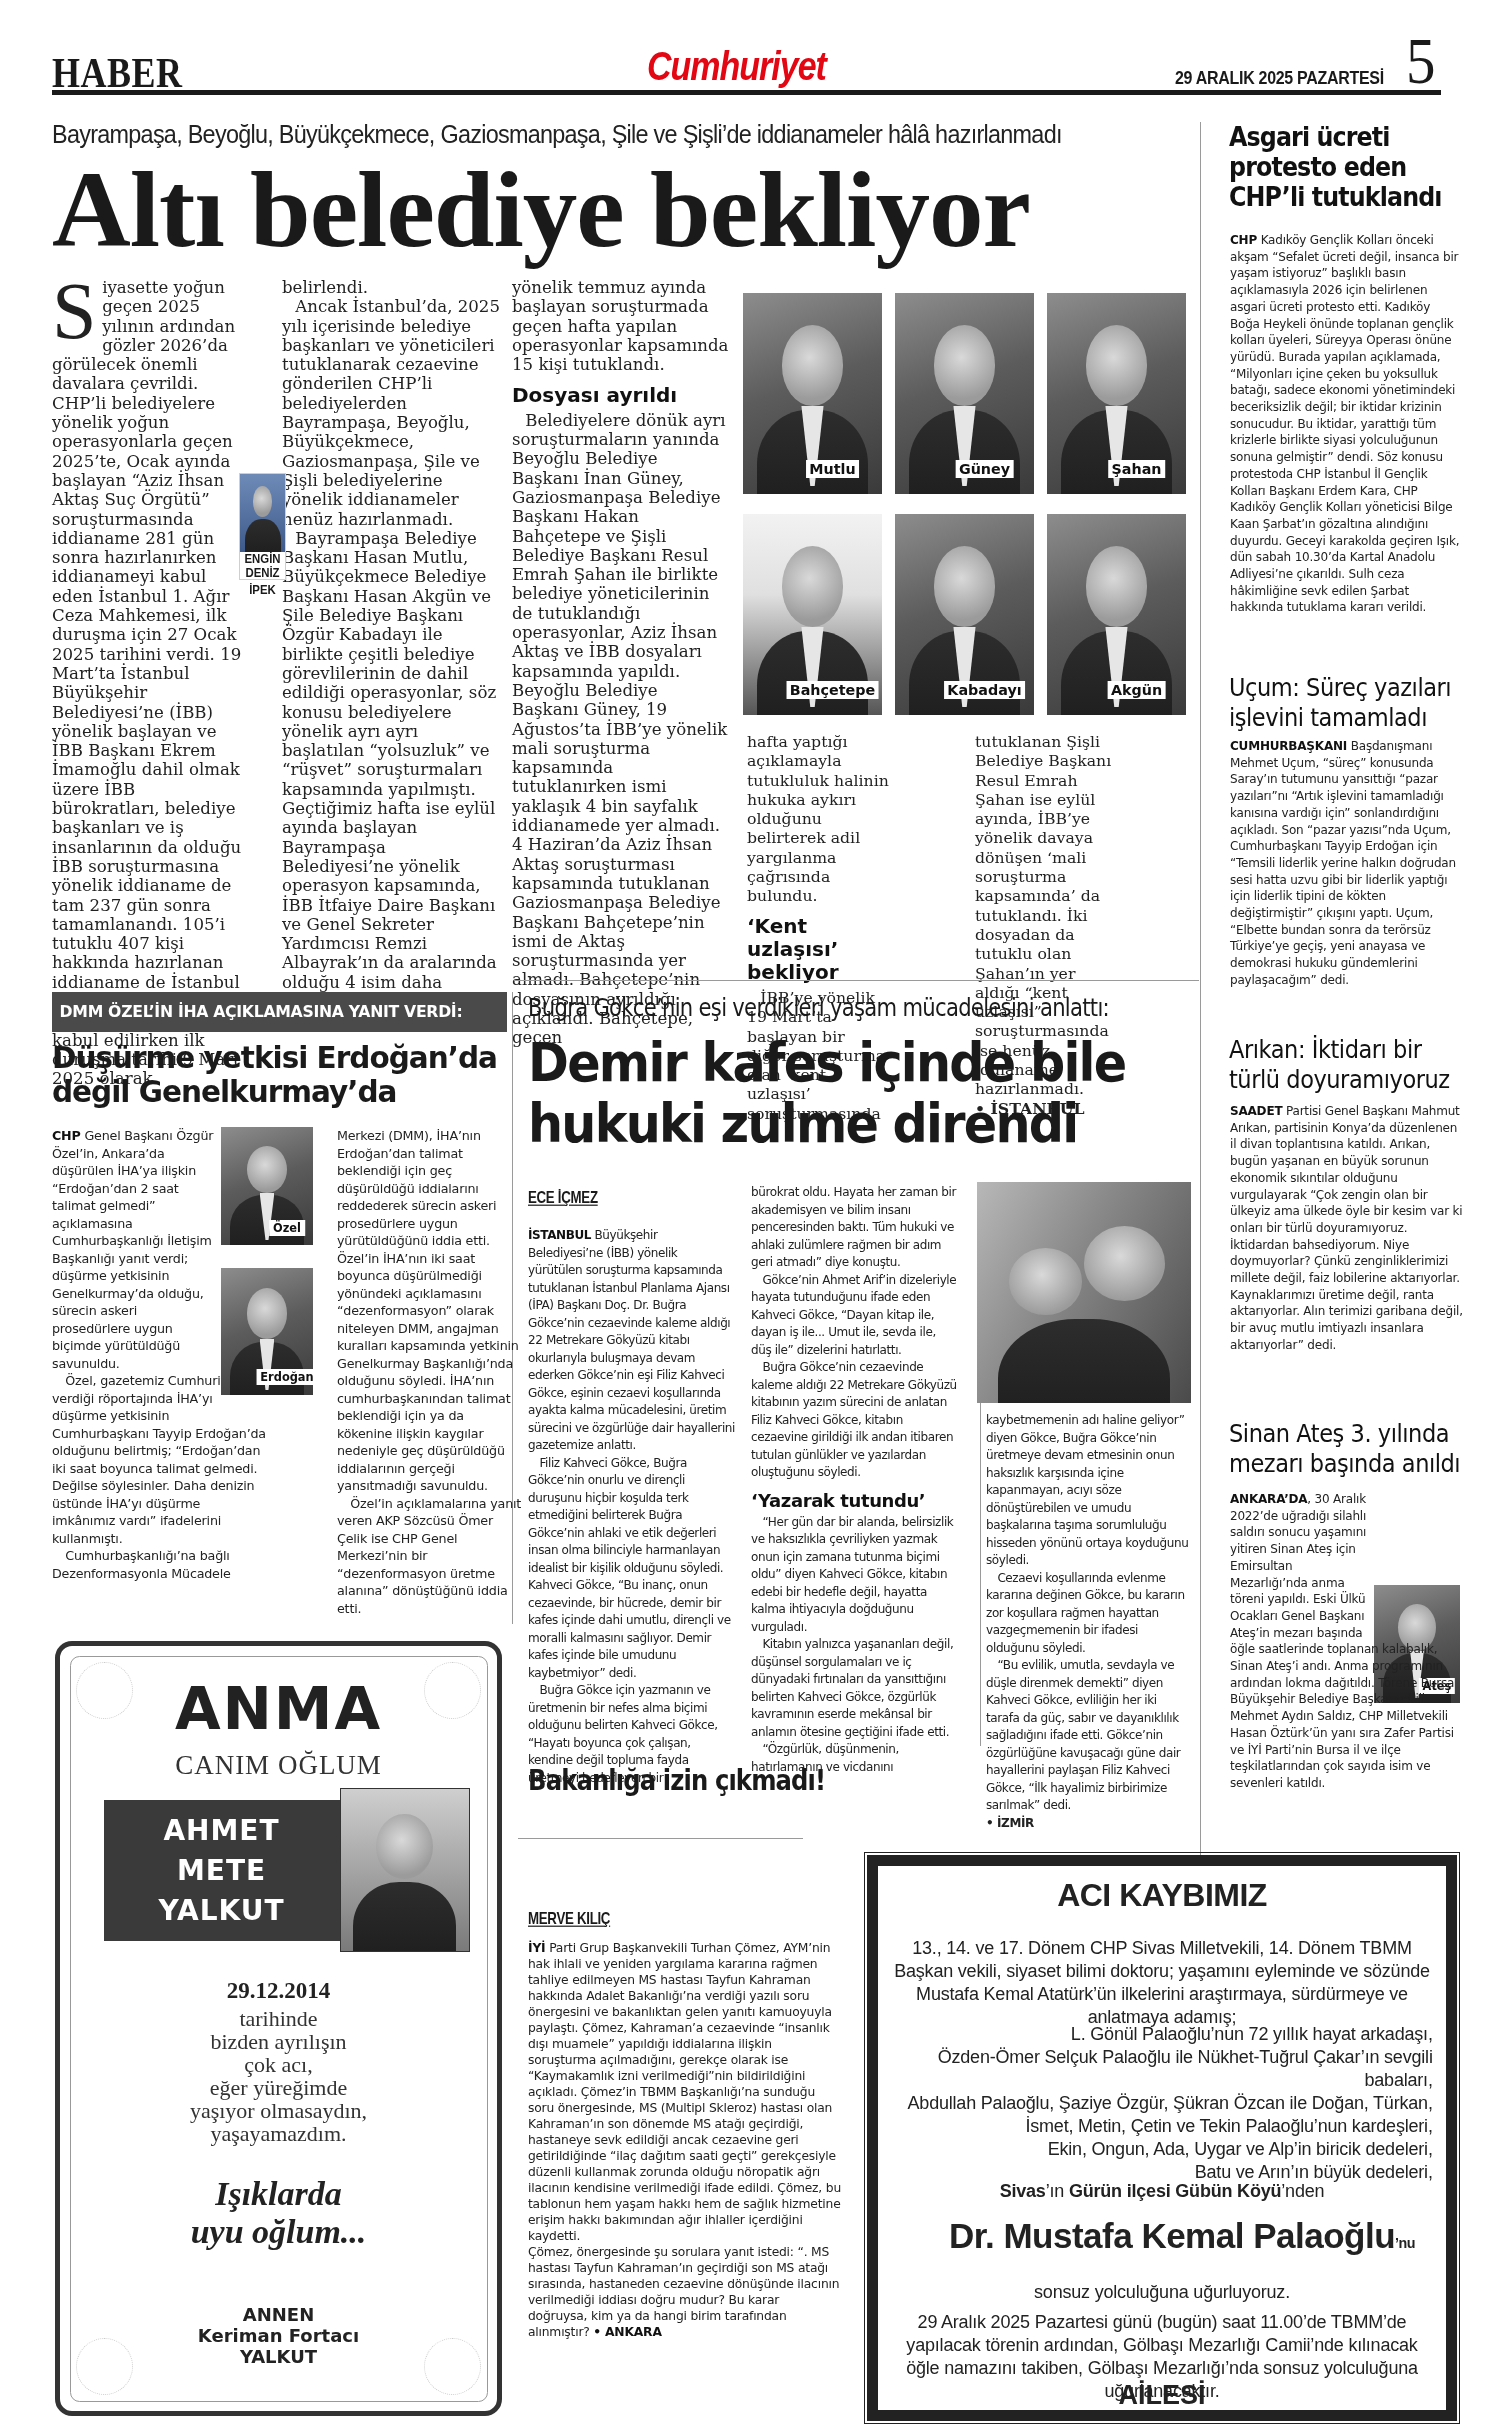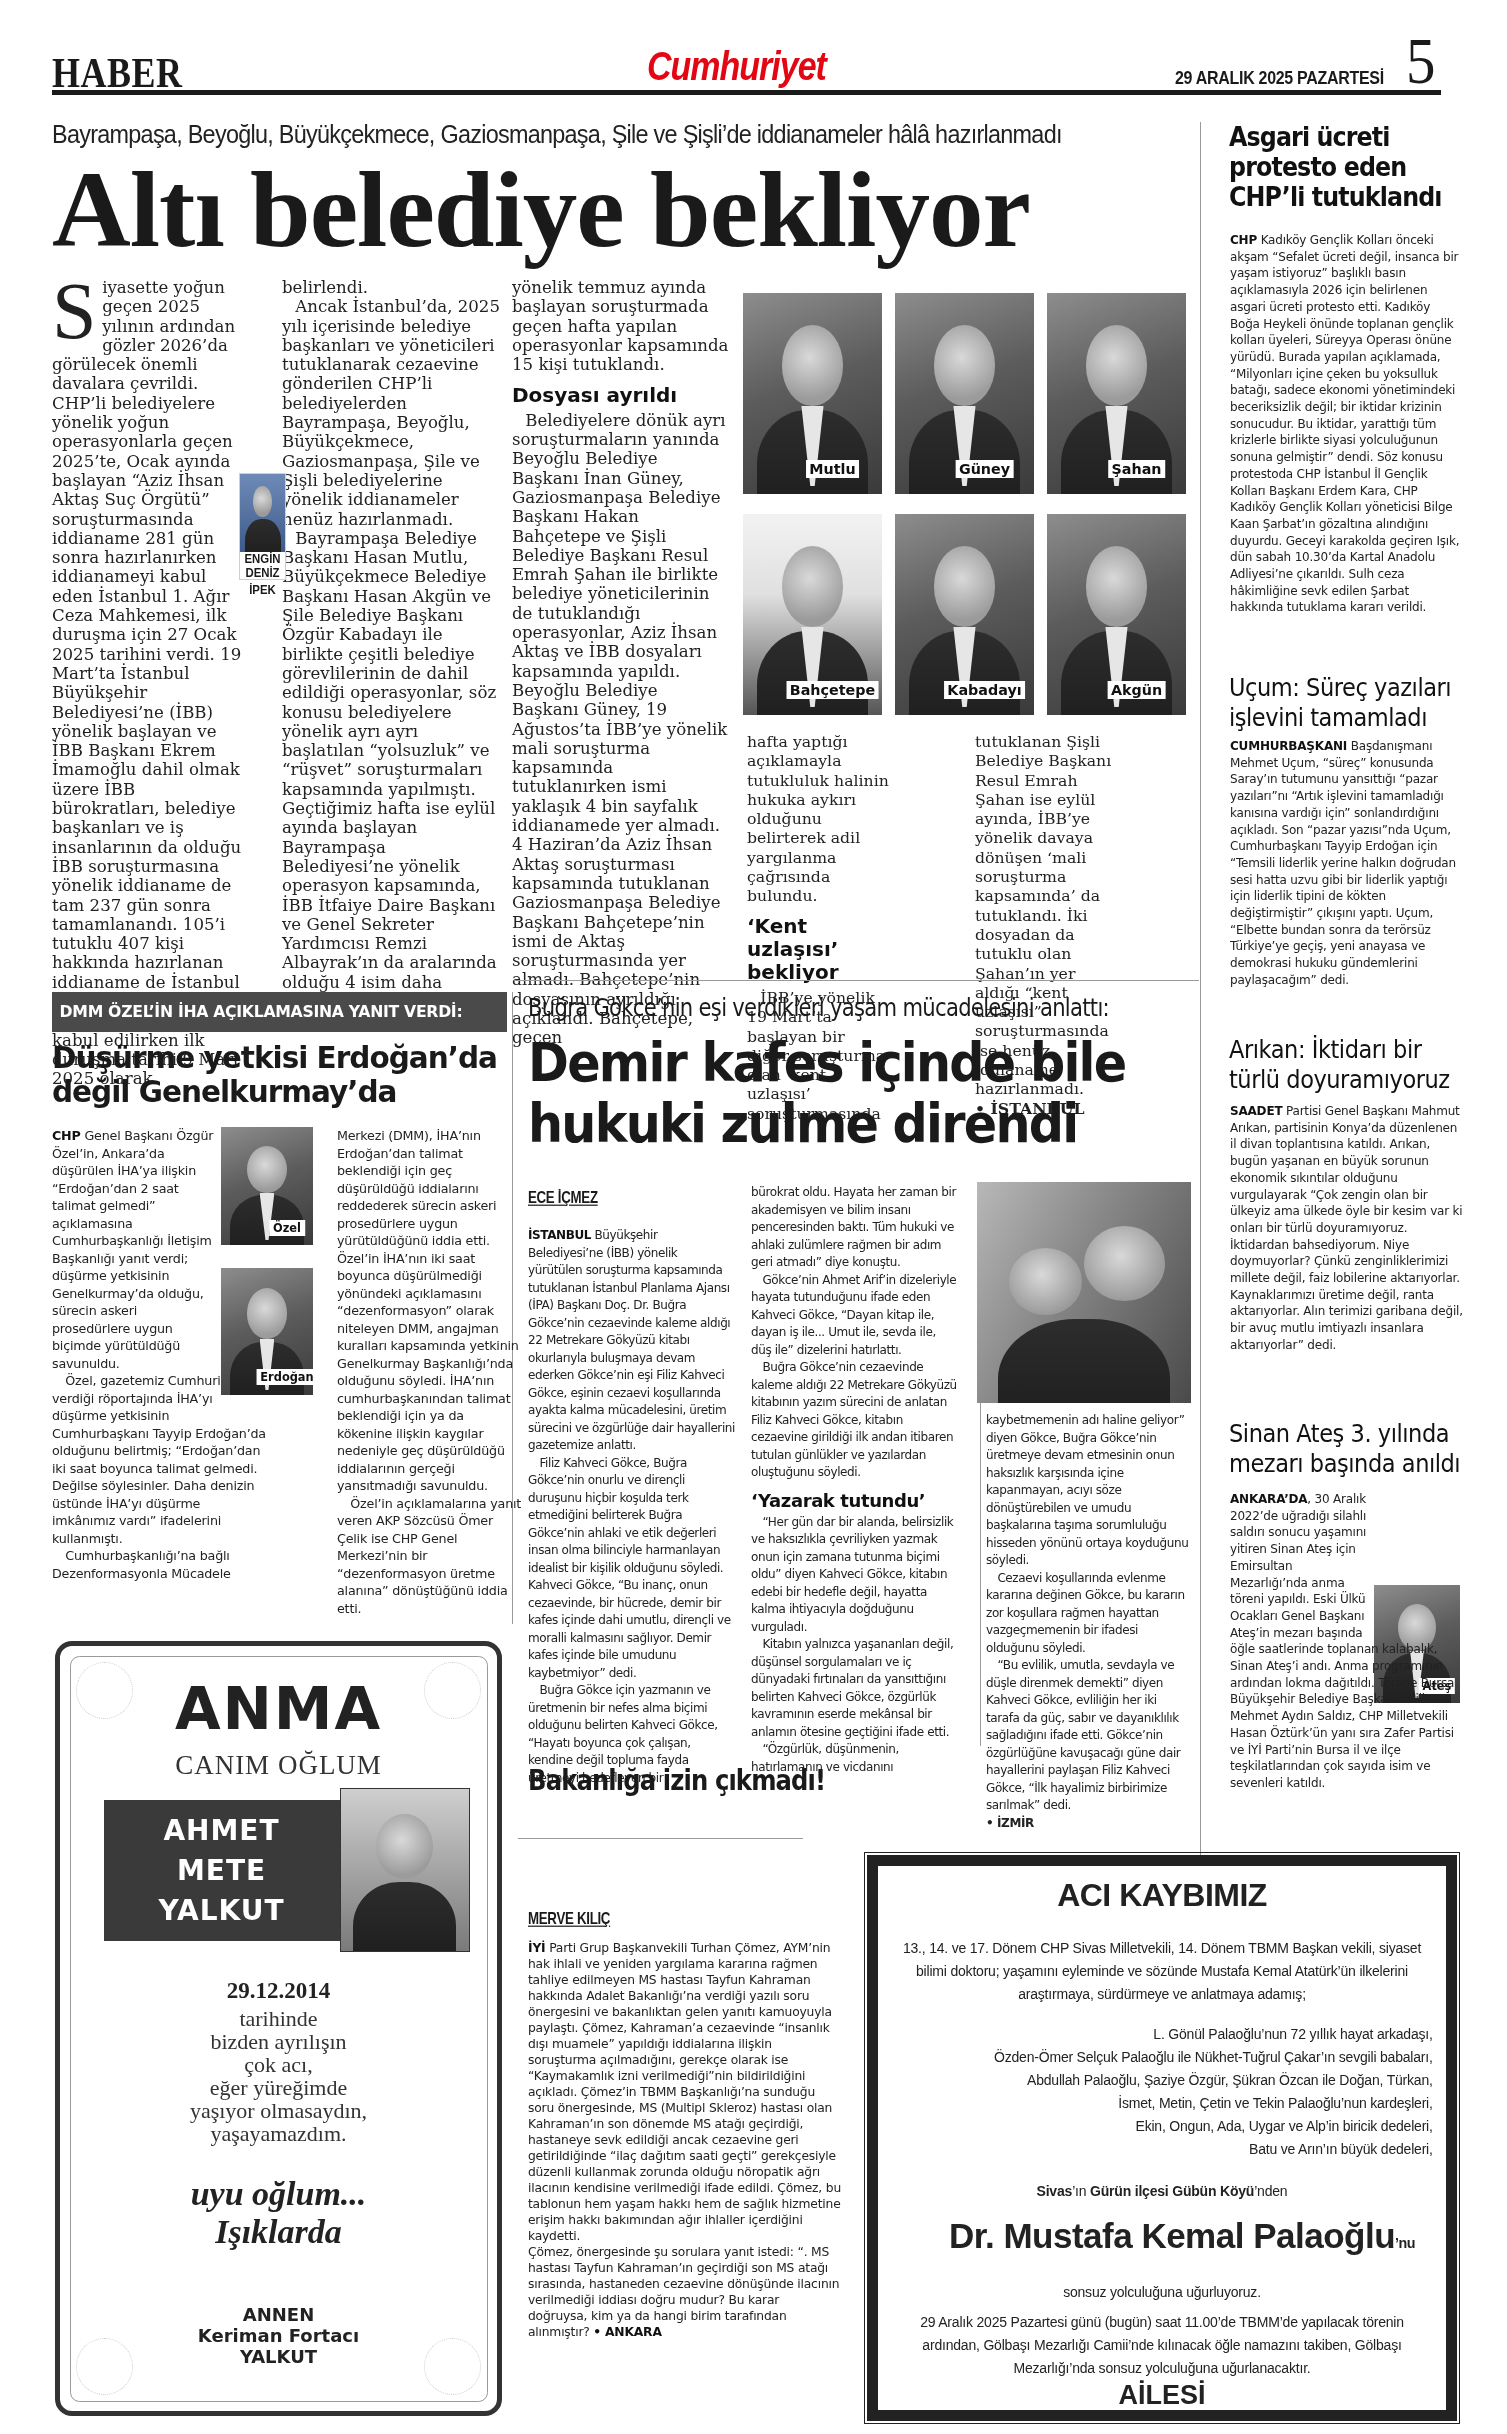--- a/index.html
+++ b/index.html
@@ -76,21 +76,21 @@
   .anma-photo { position: absolute; left: 269px; top: 131px; width: 130px; height: 164px; border: 1px solid #333; background: linear-gradient(180deg,#cfcfcf,#7a7a7a); }
   .anma-date { top: 321px; font-family: "Liberation Serif", serif; font-weight: bold; font-size: 23px; color: #222; }
   .anma-verse { top: 350px; font-family: "Liberation Serif", serif; font-size: 22px; line-height: 23px; color: #333; }
   .anma-call { top: 518px; font-family: "Liberation Serif", serif; font-weight: bold; font-style: italic; font-size: 34px; line-height: 38px; color: #222; }
   .anma-sign { top: 647px; font-family: "DejaVu Sans", sans-serif; font-weight: bold; font-size: 18px; line-height: 21px; color: #222; }
 
   
   .obit { left: 867px; top: 1855px; width: 590px; height: 566px; border: 11.4px solid #222; outline: 1px solid #222; outline-offset: 2.9px; background: #fff; }
   .obit-t { position: absolute; left: 0; width: 100%; text-align: center; font-family: "Liberation Sans", sans-serif; color: #222; }
   .obit-head { top: 11.4px; font-weight: bold; font-size: 32px; letter-spacing: -0.5px; }
-  .obit-p { font-size: 14px; line-height: 23px; letter-spacing: -0.2px; padding: 0 13.3px; }
+  .obit-p { font-size: 18px; line-height: 23px; letter-spacing: -0.2px; padding: 0 13.3px; }
   .obit-name { font-weight: bold; font-size: 35px; letter-spacing: -0.5px; }
   .obit-name small { font-size: 14.3px; }
   .obit-sig { font-weight: bold; font-size: 27px; }
 </style>
 </head>
 <body>
 
 <div class="abs section-label">HABER</div>
 <div class="abs brand">Cumhuriyet</div>
 <div class="abs date">29 ARALIK 2025 PAZARTESİ</div>
@@ -287,22 +287,22 @@
     <div class="anma-t anma-date">29.12.2014</div>
     <div class="anma-t anma-verse">
       <div>tarihinde</div>
       <div>bizden ayrılışın</div>
       <div>çok acı,</div>
       <div>eğer yüreğimde</div>
       <div>yaşıyor olmasaydın,</div>
       <div>yaşayamazdım.</div>
     </div>
     <div class="anma-t anma-call">
+      <div>Işıklarda</div>
       <div>uyu oğlum...</div>
-      <div>Işıklarda</div>
     </div>
     <div class="anma-t anma-sign">
       <div>ANNEN</div>
       <div>Keriman Fortacı</div>
       <div>YALKUT</div>
     </div>
   </div>
 </div>
 
 <div class="abs obit">

